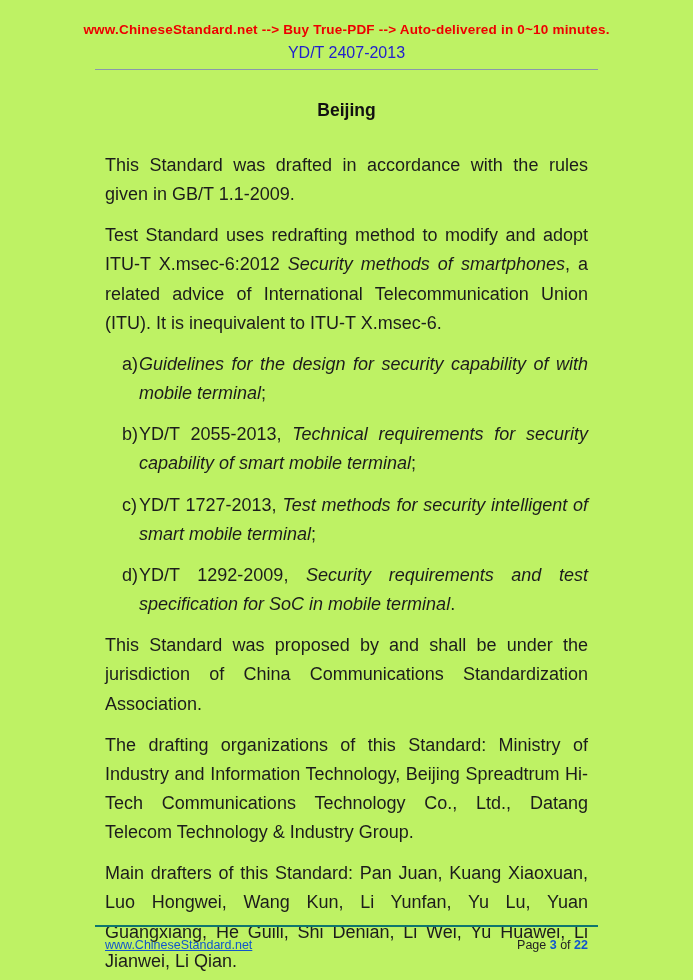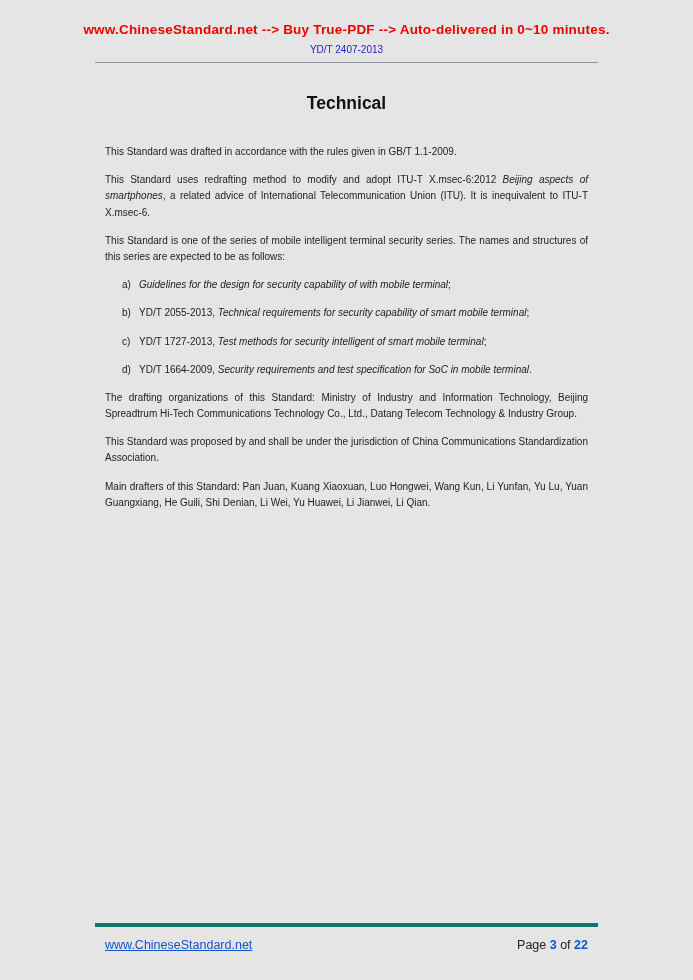--- a/index.html
+++ b/index.html
@@ -2,56 +2,56 @@
 <html><head>
 <meta charset="utf-8">
 <style>
   * { margin: 0; padding: 0; box-sizing: border-box; }
   html, body { background: #ffffff; }
   .page {
     position: relative;
     width: 693px;
     height: 980px;
     margin: 0 auto;
-    background: #e5e5e5;
+    background: #bef264;
     font-family: "Liberation Sans", sans-serif;
     color: #1c1c1c;
     overflow: hidden;
   }
   
   .header { padding-top: 22px; text-align: center; }
   .banner {
     font-size: 13.5px;
     font-weight: bold;
     color: #ee0000;
     letter-spacing: 0.2px;
   }
   .doc-number {
     margin-top: 7px;
-    font-size: 10px;
+    font-size: 16px;
     color: #2222cc;
   }
   .header-rule {
     margin: 7px 95px 0 95px;
     border-top: 1px solid #8a98ad;
     height: 0;
   }
   
   .doc-title {
     margin-top: 30px;
     text-align: center;
     font-size: 17.5px;
     font-weight: bold;
     color: #111111;
   }
   
   .document-body {
     margin-top: 30px;
     padding: 0 105px;
-    font-size: 10px;
+    font-size: 18px;
     line-height: 1.62;
     text-align: justify;
   }
   .para { margin-bottom: 12px; text-align: justify; }
   .list-item {
     display: flex;
     margin: 0 0 12px 17px;
   }
   .list-item .marker {
     flex: 0 0 17px;
@@ -60,21 +60,21 @@
     flex: 1;
     text-align: justify;
   }
   em { font-style: italic; }
   
   .footer {
     position: absolute;
     left: 95px;
     right: 95px;
     bottom: 28px;
-    border-top: 4px solid #0f766e;
+    border-top: 2px solid #0f766e;
     padding: 11px 10px 0 10px;
     display: flex;
     justify-content: space-between;
     align-items: baseline;
     font-size: 12.5px;
   }
   .footer-link {
     color: #1155cc;
     text-decoration: underline;
     cursor: pointer;
@@ -89,44 +89,43 @@
 <body>
 
 <div class="page">
 
   <div class="header">
     <div class="banner">www.ChineseStandard.net --&gt; Buy True-PDF --&gt; Auto-delivered in 0~10 minutes.</div>
     <div class="doc-number">YD/T 2407-2013</div>
     <div class="header-rule"></div>
   </div>
 
-  <h1 class="doc-title">Technical</h1>
+  <h1 class="doc-title">Beijing</h1>
 
   <div class="document-body">
       <p class="para"><span>This Standard was drafted in accordance with the rules given in GB/T 1.1-2009.</span></p>
-      <p class="para"><span>This Standard uses redrafting method to modify and adopt ITU-T X.msec-6:2012 </span><em>Beijing aspects of smartphones</em><span>, a related advice of International Telecommunication Union (ITU). It is inequivalent to ITU-T X.msec-6.</span></p>
-      <p class="para"><span>This Standard is one of the series of mobile intelligent terminal security series. The names and structures of this series are expected to be as follows:</span></p>
+      <p class="para"><span>Test Standard uses redrafting method to modify and adopt ITU-T X.msec-6:2012 </span><em>Security methods of smartphones</em><span>, a related advice of International Telecommunication Union (ITU). It is inequivalent to ITU-T X.msec-6.</span></p>
       <div class="list-item">
         <span class="marker">a)</span>
         <span class="li-text"><em>Guidelines for the design for security capability of with mobile terminal</em><span>;</span></span>
       </div>
       <div class="list-item">
         <span class="marker">b)</span>
         <span class="li-text"><span>YD/T 2055-2013, </span><em>Technical requirements for security capability of smart mobile terminal</em><span>;</span></span>
       </div>
       <div class="list-item">
         <span class="marker">c)</span>
         <span class="li-text"><span>YD/T 1727-2013, </span><em>Test methods for security intelligent of smart mobile terminal</em><span>;</span></span>
       </div>
       <div class="list-item">
         <span class="marker">d)</span>
-        <span class="li-text"><span>YD/T 1664-2009, </span><em>Security requirements and test specification for SoC in mobile terminal</em><span>.</span></span>
+        <span class="li-text"><span>YD/T 1292-2009, </span><em>Security requirements and test specification for SoC in mobile terminal</em><span>.</span></span>
       </div>
+      <p class="para"><span>This Standard was proposed by and shall be under the jurisdiction of China Communications Standardization Association.</span></p>
       <p class="para"><span>The drafting organizations of this Standard: Ministry of Industry and Information Technology, Beijing Spreadtrum Hi-Tech Communications Technology Co., Ltd., Datang Telecom Technology &amp; Industry Group.</span></p>
-      <p class="para"><span>This Standard was proposed by and shall be under the jurisdiction of China Communications Standardization Association.</span></p>
       <p class="para"><span>Main drafters of this Standard: Pan Juan, Kuang Xiaoxuan, Luo Hongwei, Wang Kun, Li Yunfan, Yu Lu, Yuan Guangxiang, He Guili, Shi Denian, Li Wei, Yu Huawei, Li Jianwei, Li Qian.</span></p>
     </div>
 
   <div class="footer">
     <a class="footer-link">www.ChineseStandard.net</a>
     <div class="page-indicator"><span>Page</span> <span class="num">3</span> <span>of</span> <span class="num">22</span></div>
   </div>
 
 </div>
 

